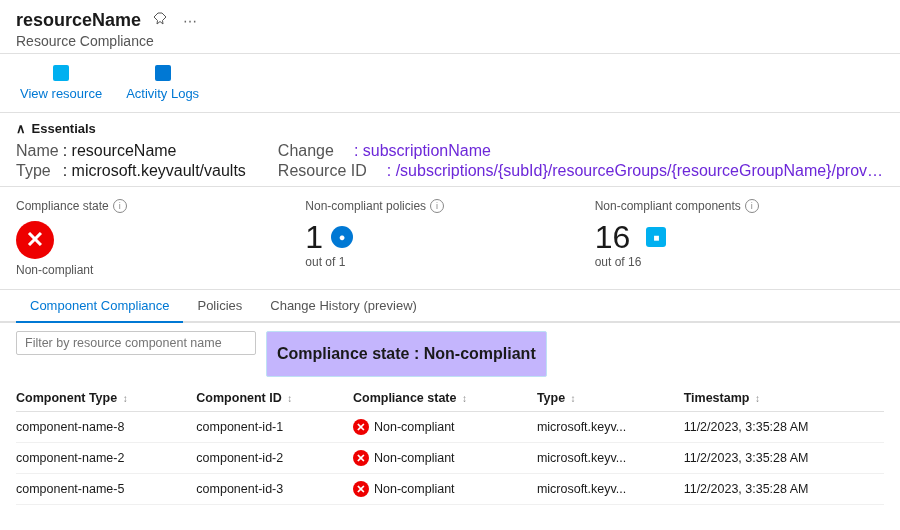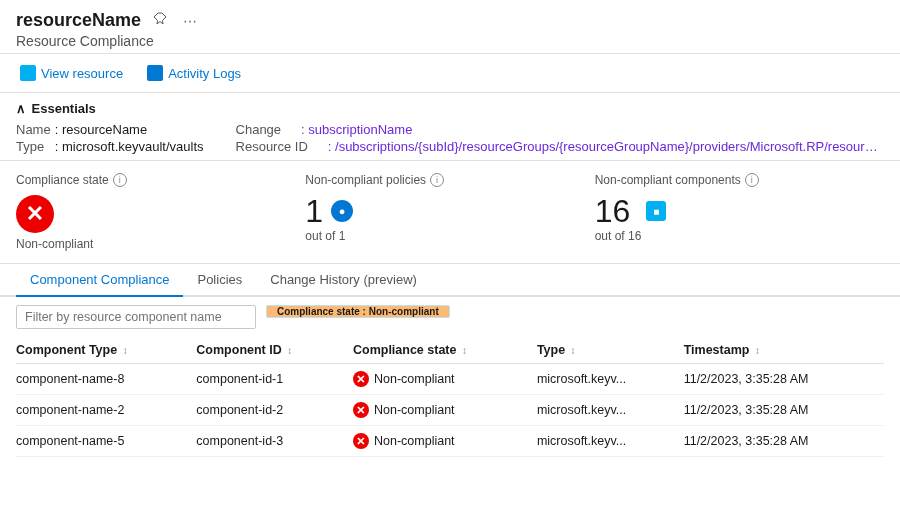--- a/index.html
+++ b/index.html
@@ -53,20 +53,21 @@
     .toolbar-btn {
       display: flex;
       align-items: center;
       gap: 5px;
       background: none;
       border: none;
       cursor: pointer;
       font-size: 13px;
       color: #0078d4;
       padding: 3px 4px;
+      flex-direction: column;
     }
 
     
     .essentials-section {
       padding: 8px 16px 6px 16px;
       border-bottom: 1px solid #e0e0e0;
     }
     .essentials-header {
       display: flex;
       align-items: center;
@@ -74,21 +75,21 @@
       font-size: 13px;
       font-weight: 600;
       margin-bottom: 6px;
       cursor: pointer;
       color: #1a1a1a;
     }
     .essentials-grid {
       display: grid;
       grid-template-columns: auto auto 1fr;
       gap: 2px 0;
-      font-size: 13px;
+      font-size: 16px;
     }
     .ess-label {
       color: #555;
       padding-right: 4px;
       white-space: nowrap;
     }
     .ess-value {
       color: #1a1a1a;
       padding-right: 32px;
       white-space: nowrap;
@@ -172,25 +173,25 @@
     .filter-input {
       border: 1px solid #c8c8c8;
       border-radius: 2px;
       padding: 4px 8px;
       font-size: 12.5px;
       color: #999;
       width: 240px;
       outline: none;
     }
     .filter-badge {
-      background: #fdba74;
+      background: #c4b5fd;
       border: 1px solid #bee1f4;
       border-radius: 2px;
-      padding: 0 10px;
-      font-size: 10px;
+      padding: 13px 10px;
+      font-size: 16px;
       color: #1a1a1a;
     }
     .filter-badge span {
       font-weight: 600;
     }
 
     
     .table-container {
       padding: 0 16px;
     }

